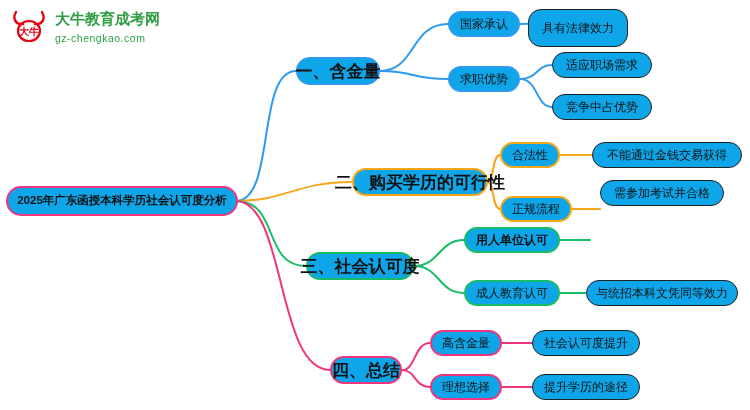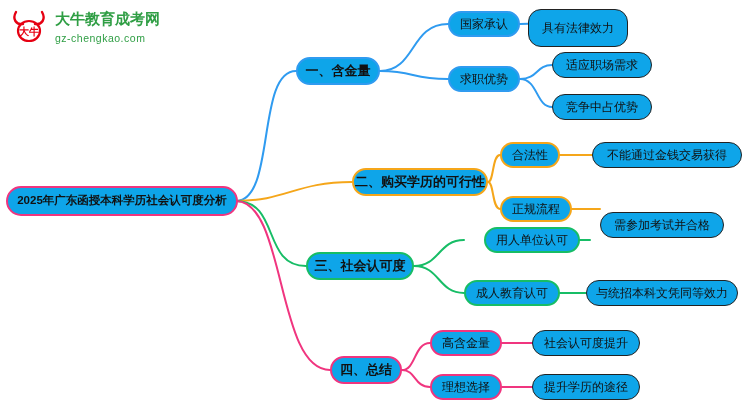--- a/index.html
+++ b/index.html
@@ -12,21 +12,21 @@
     overflow:hidden; font-family:"Liberation Sans","DejaVu Sans",sans-serif;
   }
   #wires{position:absolute; left:0; top:0; pointer-events:none;}
   .node{
     position:absolute; box-sizing:border-box; display:flex; align-items:center;
     justify-content:center; background:#0ea5e9; border:2px solid #999;
     border-radius:13px; font-size:12px; color:var(--ink); white-space:nowrap;
     line-height:1;
   }
   .root{border-color:var(--pink); font-size:11.5px; font-weight:600; border-radius:15px;}
-  .branch{font-size:13px; font-weight:600; border-radius:14px;font-family:Liberation Mono, monospace;}
+  .branch{font-size:17px; font-weight:600; border-radius:14px;}
   .leaf{border:1.6px solid #222; font-weight:400;}
   .blue{border-color:var(--blue);} .orange{border-color:var(--orange);}
   .green{border-color:var(--green);} .pink{border-color:var(--pink);}
   path.wire{fill:none; stroke-width:2; stroke-linecap:round;}
   .w-blue{stroke:var(--blue);} .w-orange{stroke:var(--orange);}
   .w-green{stroke:var(--green);} .w-pink{stroke:var(--pink);}
   .brand{position:absolute; left:10px; top:8px; display:flex; align-items:center; gap:7px;}
   .brand-text{display:flex; flex-direction:column; gap:3px;}
   .brand-name{color:var(--brand-green); font-weight:700; font-size:15px;}
   .brand-domain{color:var(--brand-green); font-size:10.5px; letter-spacing:.5px;}
@@ -83,24 +83,24 @@
   <div class="node blue" style="left:448px; top:11px; width:72px; height:26px;">国家承认</div>
   <div class="node leaf" style="left:528px; top:9px; width:100px; height:38px;">具有法律效力</div>
   <div class="node blue" style="left:448px; top:66px; width:72px; height:26px;">求职优势</div>
   <div class="node leaf" style="left:552px; top:52px; width:100px; height:26px;">适应职场需求</div>
   <div class="node leaf" style="left:552px; top:94px; width:100px; height:26px;">竞争中占优势</div>
 
   <div class="node branch orange" style="left:352px; top:168px; width:136px; height:28px;">二、购买学历的可行性</div>
   <div class="node orange" style="left:500px; top:142px; width:60px; height:26px;">合法性</div>
   <div class="node leaf" style="left:592px; top:142px; width:150px; height:26px;">不能通过金钱交易获得</div>
   <div class="node orange" style="left:500px; top:196px; width:72px; height:26px;">正规流程</div>
-  <div class="node leaf" style="left:600px; top:212px; width:124px; height:26px;">需参加考试并合格</div>
+  <div class="node leaf" style="left:600px; top:180px; width:124px; height:26px;">需参加考试并合格</div>
 
   <div class="node branch green" style="left:306px; top:252px; width:108px; height:28px;">三、社会认可度</div>
-  <div class="node green" style="left:484px; top:227px; width:96px; height:26px;">用人单位认可</div>
+  <div class="node green" style="left:464px; top:227px; width:96px; height:26px;font-weight:bold;">用人单位认可</div>
   <div class="node green" style="left:464px; top:280px; width:96px; height:26px;">成人教育认可</div>
   <div class="node leaf" style="left:586px; top:280px; width:152px; height:26px;">与统招本科文凭同等效力</div>
 
   <div class="node branch pink" style="left:330px; top:356px; width:72px; height:28px;">四、总结</div>
   <div class="node pink" style="left:430px; top:330px; width:72px; height:26px;">高含金量</div>
   <div class="node leaf" style="left:532px; top:330px; width:108px; height:26px;">社会认可度提升</div>
   <div class="node pink" style="left:430px; top:374px; width:72px; height:26px;font-family:Liberation Serif, serif;">理想选择</div>
   <div class="node leaf" style="left:532px; top:374px; width:108px; height:26px;">提升学历的途径</div>
 
 </div>

